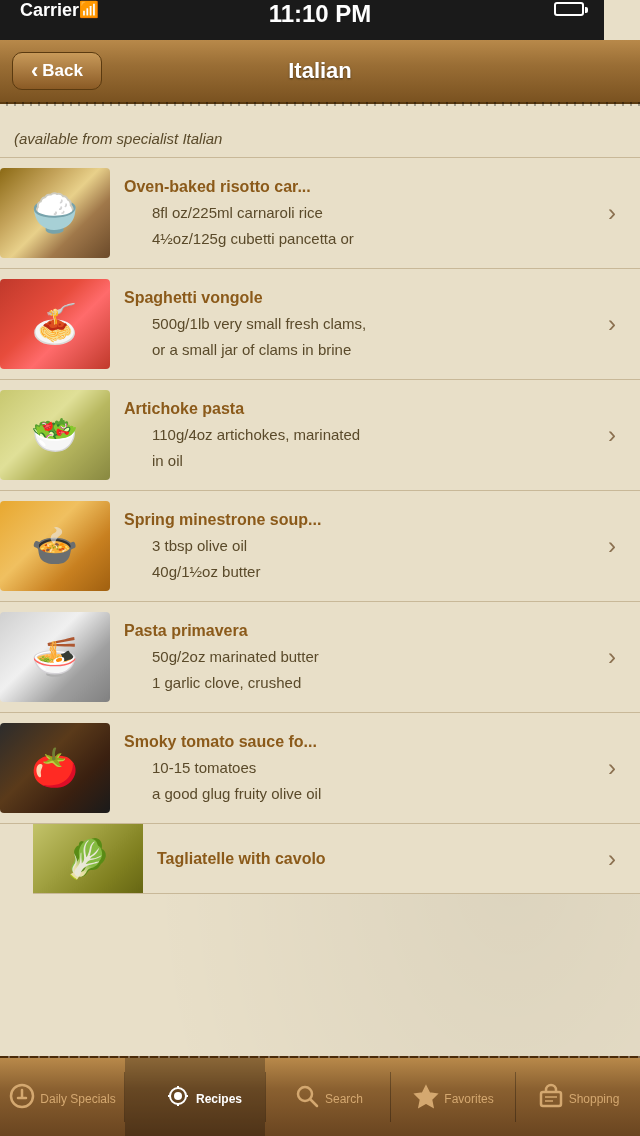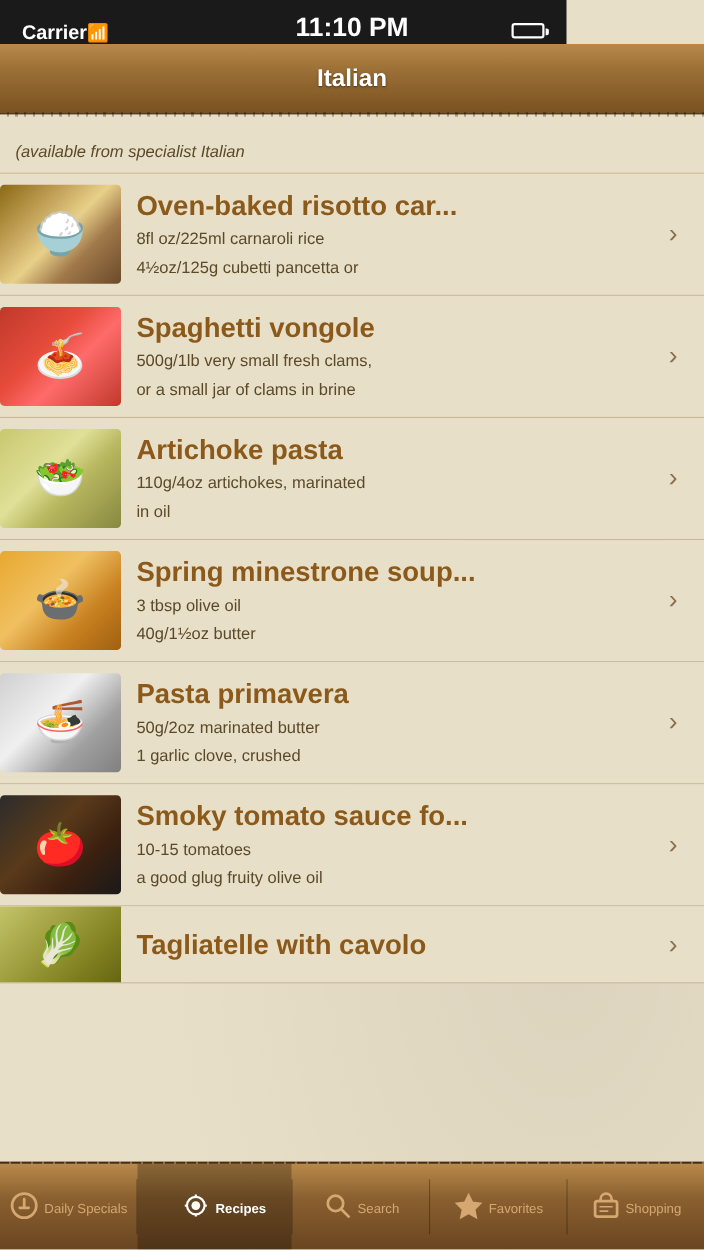--- a/index.html
+++ b/index.html
@@ -8,25 +8,25 @@
       width: 640px;
       height: 1136px;
       font-family: 'Helvetica Neue', Helvetica, Arial, sans-serif;
       background: #e8dfc8;
       overflow: hidden;
       position: relative;
     }
 
     
     .status-bar {
-      width: 515px;
+      width: 604px;
       height: 40px;
       background: #1a1a1a;
       display: flex;
-      align-items: flex-end;
+      align-items: flex-start;
       justify-content: space-between;
       padding: 0 20px;
       color: white;
       font-size: 18px;
       font-weight: 600;
     }
     .status-bar .battery {
       width: 30px;
       height: 14px;
       border: 2px solid white;
@@ -219,28 +219,29 @@
     }
 
     .recipe-info {
       flex: 1;
       display: flex;
       flex-direction: column;
       gap: 5px;
     }
     .recipe-title {
       color: #8B5A1A;
-      font-size: 25px;
+      font-size: 16px;
       font-weight: 600;
       line-height: 1.2;
     }
     .recipe-desc {
       color: #5a4a2a;
       font-size: 15px;
       line-height: 1.4;
+      margin-left: 28px;
     }
 
     .chevron {
       color: #8B7050;
       font-size: 24px;
       font-weight: 300;
       margin-left: 8px;
       min-width: 16px;
     }
 
@@ -328,20 +329,21 @@
 <div class="status-bar">
   <span>Carrier</span>
   <span style="font-size:16px;">📶</span>
   <span style="position:absolute;left:50%;transform:translateX(-50%);font-size:24px;font-weight:bold;color:white;">11:10 PM</span>
   <span style="margin-left:auto;">
     <span class="battery"><span class="battery-fill"></span></span>
   </span>
 </div>
 
 <div class="nav-bar">
+  <button class="back-button">Back</button>
   <span class="nav-title">Italian</span>
 </div>
 
 <div class="content">
 
   <div class="partial-item">
     <span class="partial-text">(available from specialist Italian</span>
   </div>
 
   <div id="recipe-list-container">
@@ -392,21 +394,21 @@
   </div>
       <div class="recipe-item">
     <div class="recipe-thumb thumb-smoky"></div>
     <div class="recipe-info">
       <span class="recipe-title">Smoky tomato sauce fo...</span>
       <span class="recipe-desc">10-15 tomatoes</span>
           <span class="recipe-desc">a good glug fruity olive oil</span>
     </div>
     <span class="chevron">›</span>
   </div>
-      <div class="recipe-item" style="min-height: 70px; max-height: 70px; overflow: hidden;">
+      <div class="recipe-item" style="min-height: 70px; max-height: 70px; overflow: hidden; margin-left: 33px;">
     <div class="recipe-thumb thumb-tagliatelle"></div>
     <div class="recipe-info">
       <span class="recipe-title">Tagliatelle with cavolo</span>
 
     </div>
     <span class="chevron">›</span>
   </div>
     </div>
 
 </div>

